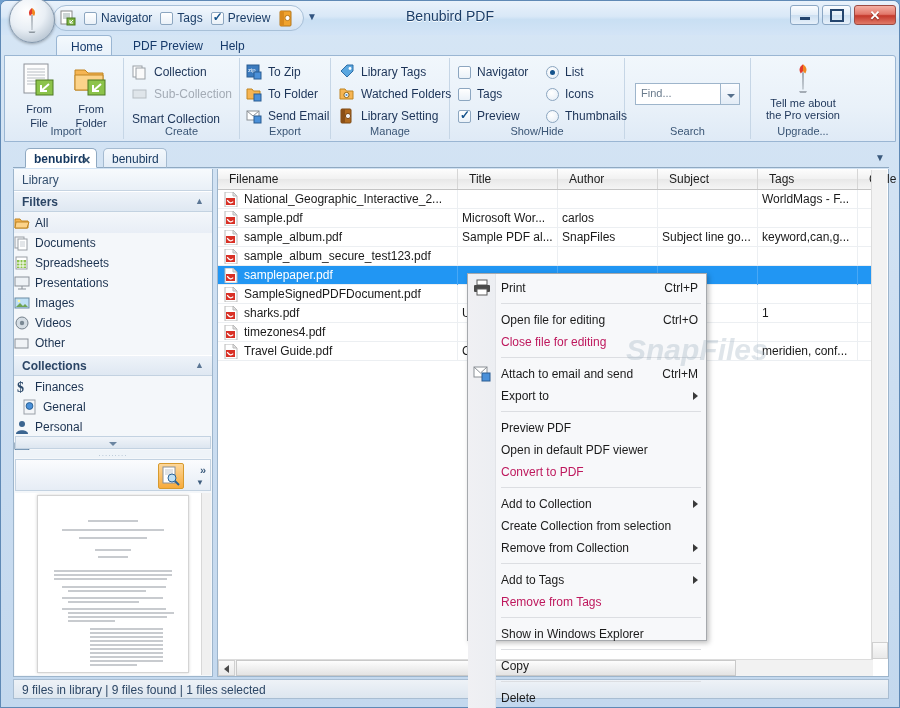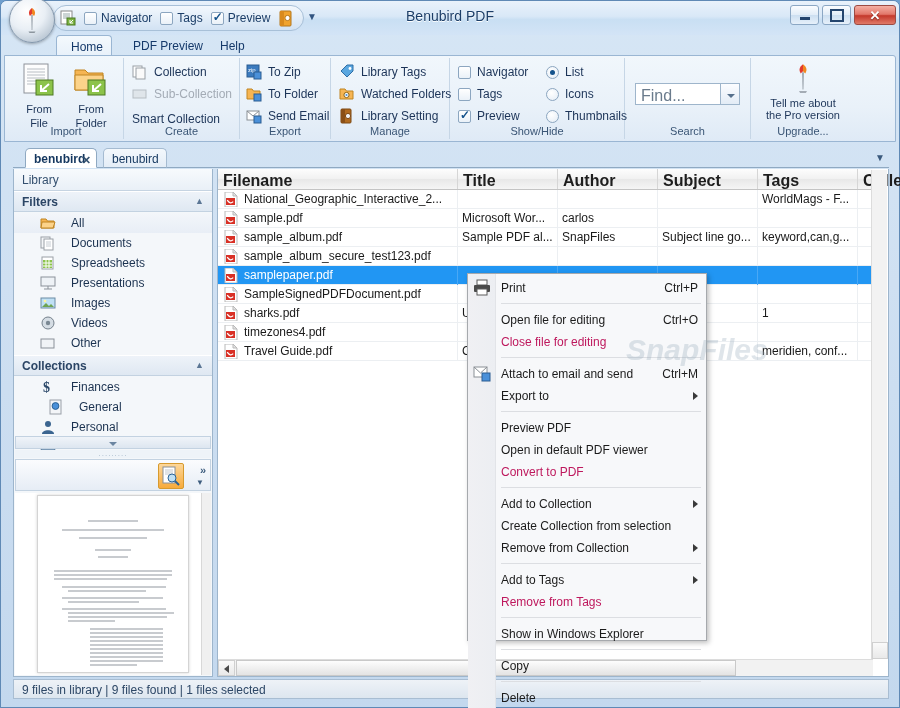--- a/index.html
+++ b/index.html
@@ -139,21 +139,21 @@
     background: radial-gradient(circle at 40% 35%, #fff, #e3ecf5);
     position: relative; flex: none;
   }
   .opt.sel::after {
     content:''; position: absolute; left: 3px; top: 3px;
     width: 5px; height: 5px; border-radius: 50%; background: #15538c;
   }
   #find-box {
     position: absolute; left: 10px; top: 25px; width: 86px; height: 22px;
     border: 1px solid #9eb5cb; background: #fff;
-    font-size: 16px; color: #6a7b8c; padding: 3px 5px;
+    font-size: 11px; color: #6a7b8c; padding: 3px 5px;
   }
   #find-drop {
     position: absolute; left: 96px; top: 25px; width: 19px; height: 22px;
     border: 1px solid #9eb5cb; border-left: none;
     background: linear-gradient(to bottom, #fcfdff, #e3ecf6);
     cursor: pointer;
   }
   #find-drop::after {
     content: ''; position: absolute; left: 6px; top: 10px;
     border-left: 4px solid transparent; border-right: 4px solid transparent;
@@ -199,21 +199,21 @@
   }
   .sb-header {
     position: absolute; left: 0; width: 198px; height: 21px;
     background: linear-gradient(to bottom,#eef3f9,#dfe8f2);
     border-top: 1px solid #ffffff; border-bottom: 1px solid #c3d2e1;
     font-size: 12px; font-weight: bold; color: #2b4565; padding: 3px 0 0 8px;
   }
   .sb-header .chev { position: absolute; right: 8px; top: 4px; font-size: 9px; color: #5b7694; }
   .sb-item {
     position: absolute; left: 0; width: 198px; height: 20px;
-    display: flex; align-items: center; gap: 15px; padding-left: 26px;
+    display: flex; align-items: center; gap: 5px; 
     font-size: 12px; color: #1b3250; cursor: pointer;
   }
   .sb-item.sel { background: linear-gradient(to bottom,#f3f6fa,#e8eef6); }
   .sb-ico { width: 16px; height: 16px; flex: none; }
   #sb-collapse-bar {
     position: absolute; left: 1px; top: 267px; width: 196px; height: 13px;
     background: linear-gradient(to bottom,#f0f4f9,#dde6f0);
     border: 1px solid #c3d2e1; cursor: pointer;
   }
   #sb-collapse-bar::after {
@@ -266,22 +266,22 @@
     background: #fff; border: 1px solid #9db5cc; border-top: none;
   }
   #col-headers {
     position: absolute; left: 0; top: 0; width: 655px; height: 21px;
     background: linear-gradient(to bottom,#fdfdfd 0%,#f1f1f1 50%,#e8e8e8 51%,#f5f5f5 100%);
     border-bottom: 1px solid #c4c4c4;
   }
   .colh {
     position: absolute; top: 0; height: 20px;
     border-right: 1px solid #d6d6d6;
-    font-size: 16px; color: #1d1d1d; padding: 3px 0 0 5px;
-    overflow: hidden; white-space: nowrap; cursor: pointer; font-weight: bold;
+    font-size: 12px; color: #1d1d1d; padding: 3px 0 0 11px;
+    overflow: hidden; white-space: nowrap; cursor: pointer;
   }
   #rows { position: absolute; left: 0; top: 21px; width: 655px; }
   .row {
     position: relative; height: 19px; width: 655px;
     border-bottom: 1px solid #eceff2;
   }
   .row.selected { background: #2196f3; }
   .cell {
     position: absolute; top: 0; height: 19px;
     font-size: 12px; color: #1a1a1a; padding: 2px 0 0 4px;

